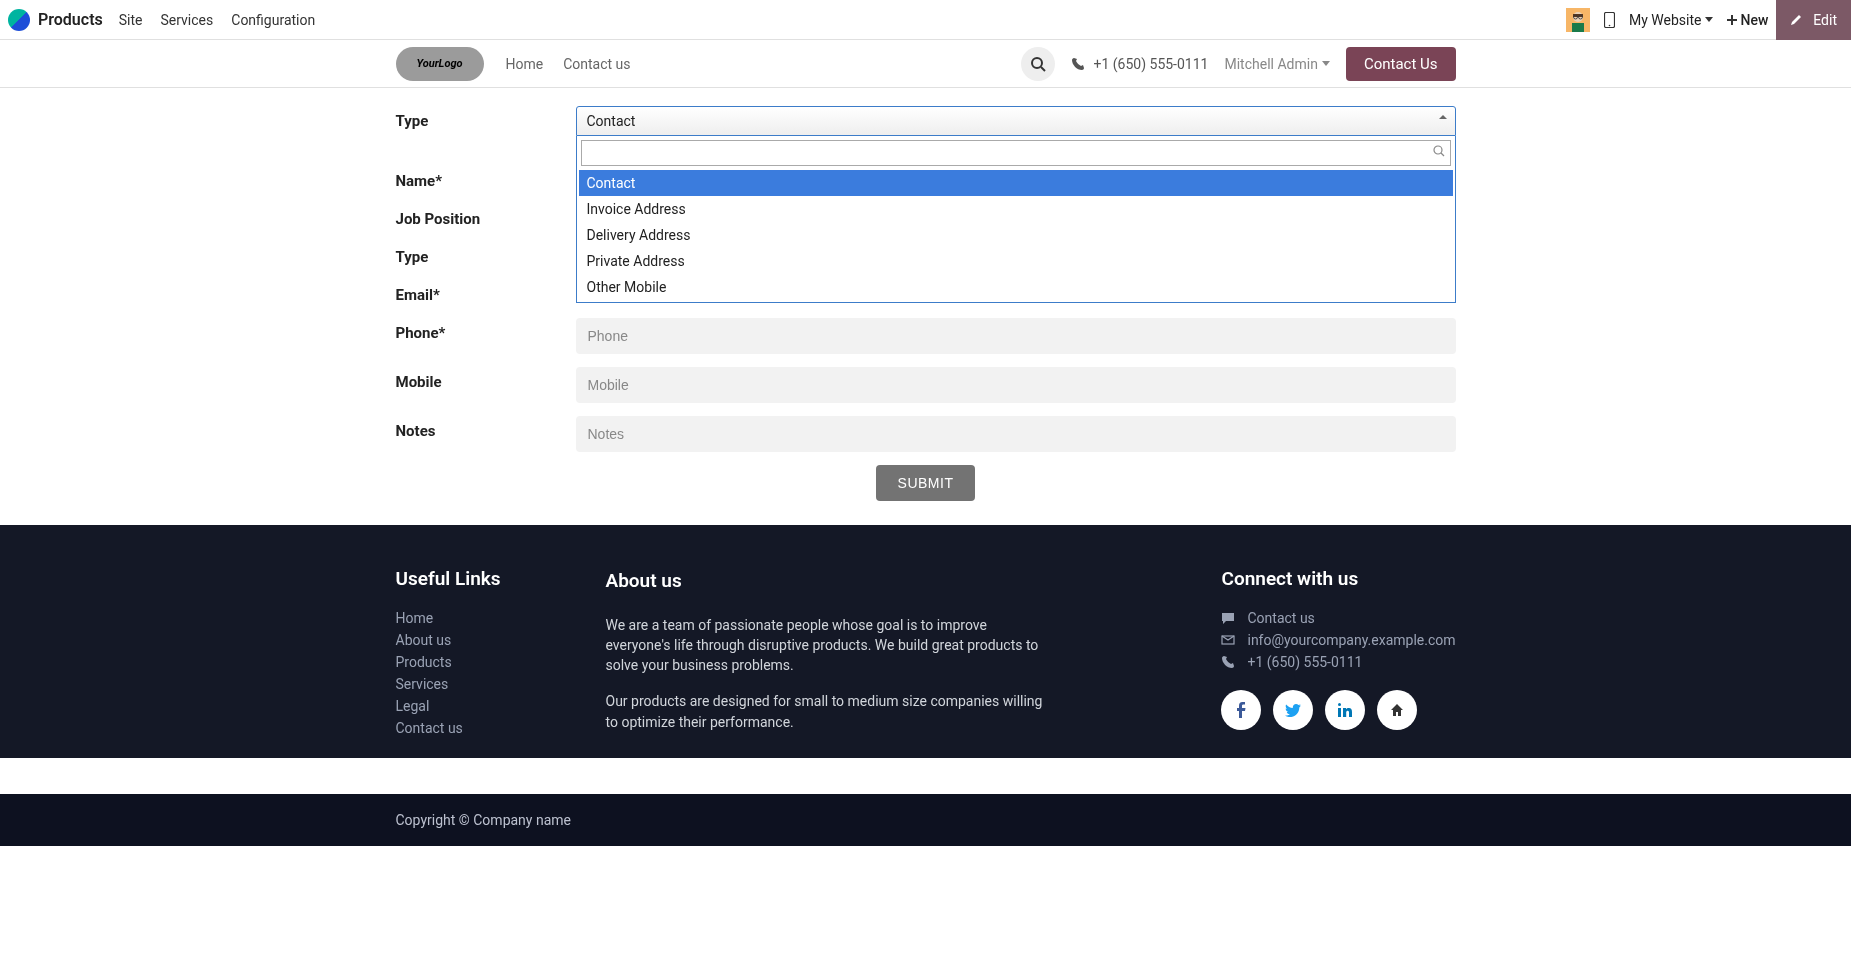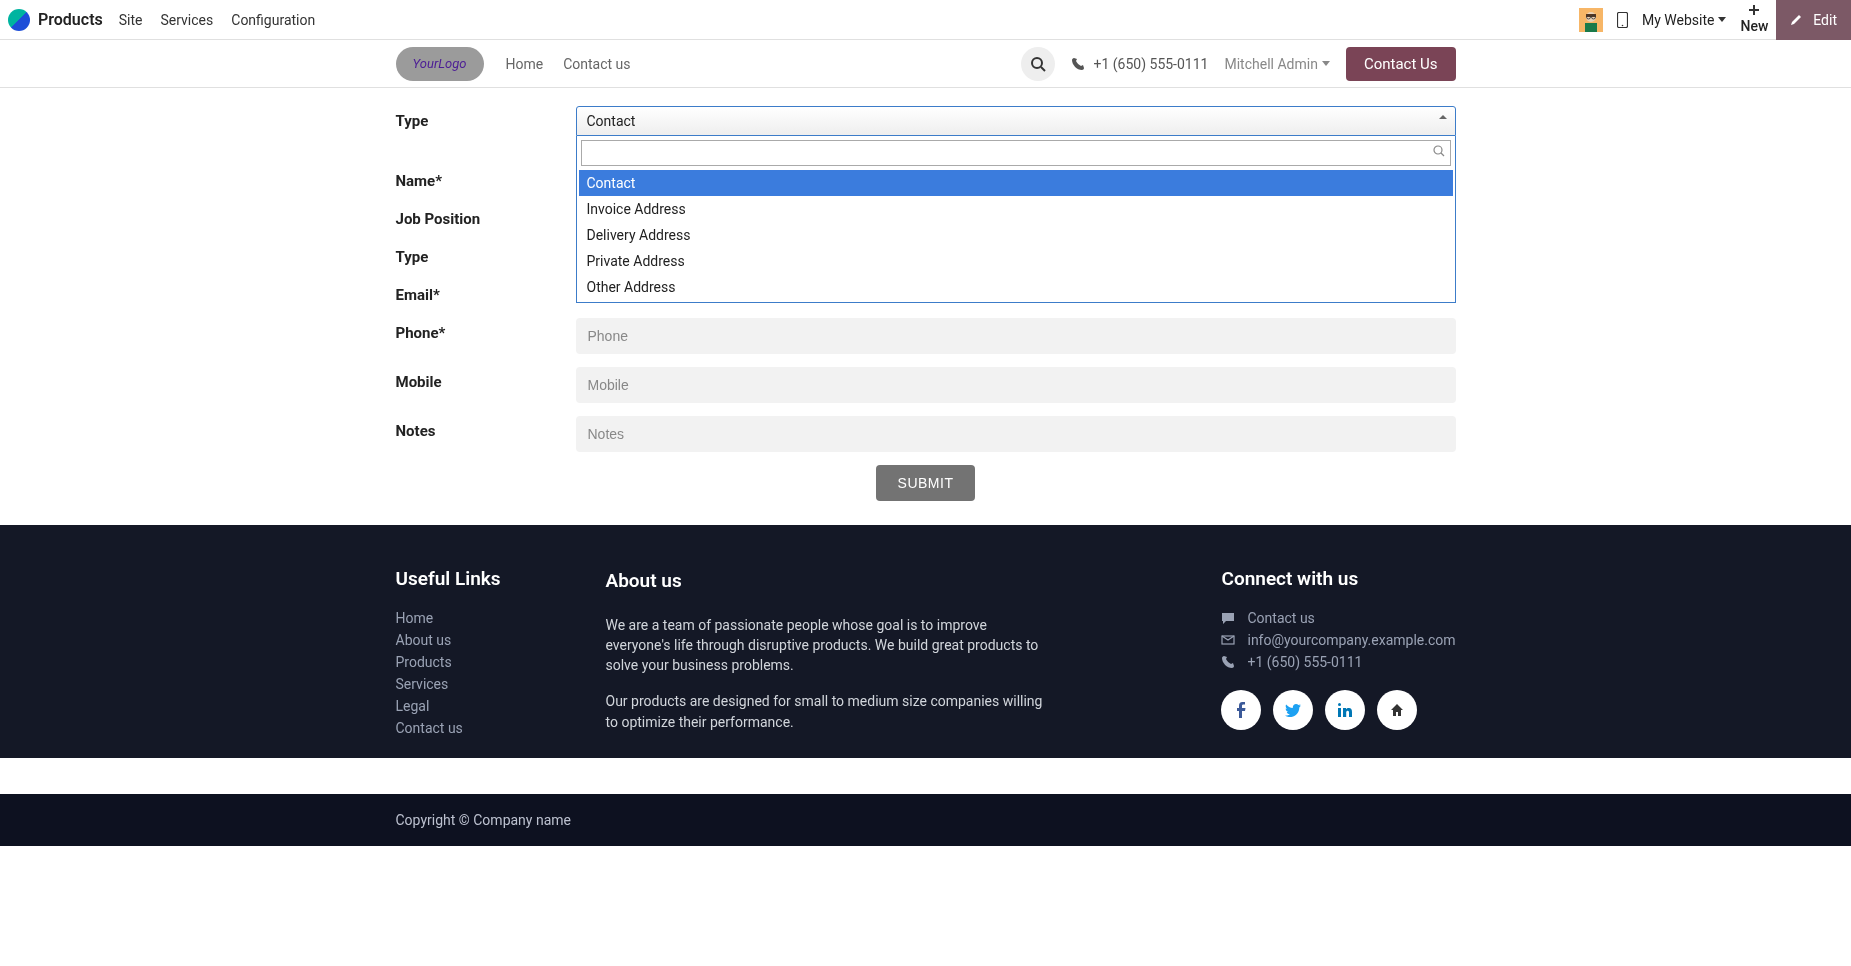--- a/index.html
+++ b/index.html
@@ -7,26 +7,26 @@
 
 
 .top-menu { display: flex; align-items: center; height: 40px; border-bottom: 1px solid #e0e0e0; padding: 0 8px; }
 .top-menu .odoo-logo { width: 22px; height: 22px; border-radius: 50%; background: linear-gradient(135deg, #00b4a0 50%, #1d4ed8 50%); margin-right: 8px; }
 .top-menu .app-name { font-weight: 600; font-size: 16px; margin-right: 16px; }
 .top-menu .menu-item { margin-right: 18px; color: #333; cursor: pointer; font-size: 14px; }
 .top-menu .spacer { flex: 1; }
 .top-menu .avatar { width: 24px; height: 24px; border-radius: 2px; background: #f4a63c; margin-right: 14px; display:flex;align-items:center;justify-content:center;font-size:10px;color:#3a2; }
 .top-menu .device-icon { margin-right: 14px; font-size: 14px; }
 .top-menu .mysite { margin-right: 14px; cursor: pointer; display:flex;align-items:center;gap:4px; }
-.top-menu .new-btn { margin-right: 8px; cursor: pointer; font-weight:500; display:flex;align-items:center;gap:3px;flex-direction:column; }
+.top-menu .new-btn { margin-right: 8px; cursor: pointer; font-weight:500; display:flex;align-items:center;gap:3px; }
 .top-menu .edit-btn { background: #7c5966; color: #fff; padding: 10px 14px; cursor: pointer; margin-right:-8px; height:40px; display:flex;align-items:center;gap:11px; font-size:14px;}
 
 
 .website-bar { display:flex; align-items:center; height:48px; border-bottom:1px solid #e0e0e0; padding: 0 calc((100% - 1060px)/2); }
-.website-bar .logo-badge { width: 88px; height: 34px; background: #9b9b9b; border-radius: 17px; display:flex;align-items:center;justify-content:center;color:#4c1d95;font-weight:400;font-style:italic;font-size:13px; margin-right:22px;}
+.website-bar .logo-badge { width: 88px; height: 34px; background: #9b9b9b; border-radius: 17px; display:flex;align-items:center;justify-content:center;color:#000000;font-weight:700;font-style:italic;font-size:11px; margin-right:22px;}
 .website-bar .nav-link { margin-right: 20px; color:#666; cursor:pointer; }
 .website-bar .right { margin-left:auto; display:flex; align-items:center; gap:16px;}
 .website-bar .search-circle { width:34px;height:34px;border-radius:50%;background:#eee;display:flex;align-items:center;justify-content:center; cursor:pointer;}
 .website-bar .phone-display { display:flex;align-items:center;gap:8px;color:#555;}
 .website-bar .user-drop { color:#888; cursor:pointer; display:flex;align-items:center;gap:4px;}
 .website-bar .contact-btn { background:#7a4456; color:#fff; padding:8px 18px; border-radius:4px; cursor:pointer; font-size:15px;}
 
 
 .form-area { padding: 18px calc((100% - 1060px)/2) 24px; }
 .form-row { display:flex; align-items:flex-start; margin-bottom: 13px; }
@@ -151,21 +151,21 @@
             <svg width="12" height="12" viewBox="0 0 12 12">
                 <circle cx="5" cy="5" r="4" fill="none" stroke="#888" stroke-width="1.2"></circle>
                 <path d="M8 8l3 3" stroke="#888" stroke-width="1.2"></path>
               </svg>
           </span>
         </div>
         <div class="opt selected">Contact</div>
         <div class="opt">Invoice Address</div>
         <div class="opt">Delivery Address</div>
         <div class="opt">Private Address</div>
-        <div class="opt">Other Address</div>
+        <div class="opt">Other Mobile</div>
       </div>
     </div>
   </div>
 
   <div class="form-row" style="margin-top:-150px;">
     <div class="lbl">Name*</div>
     <div class="field"></div>
   </div>
   <div class="form-row" style="margin-top:14px;">
     <div class="lbl">Job Position</div>

